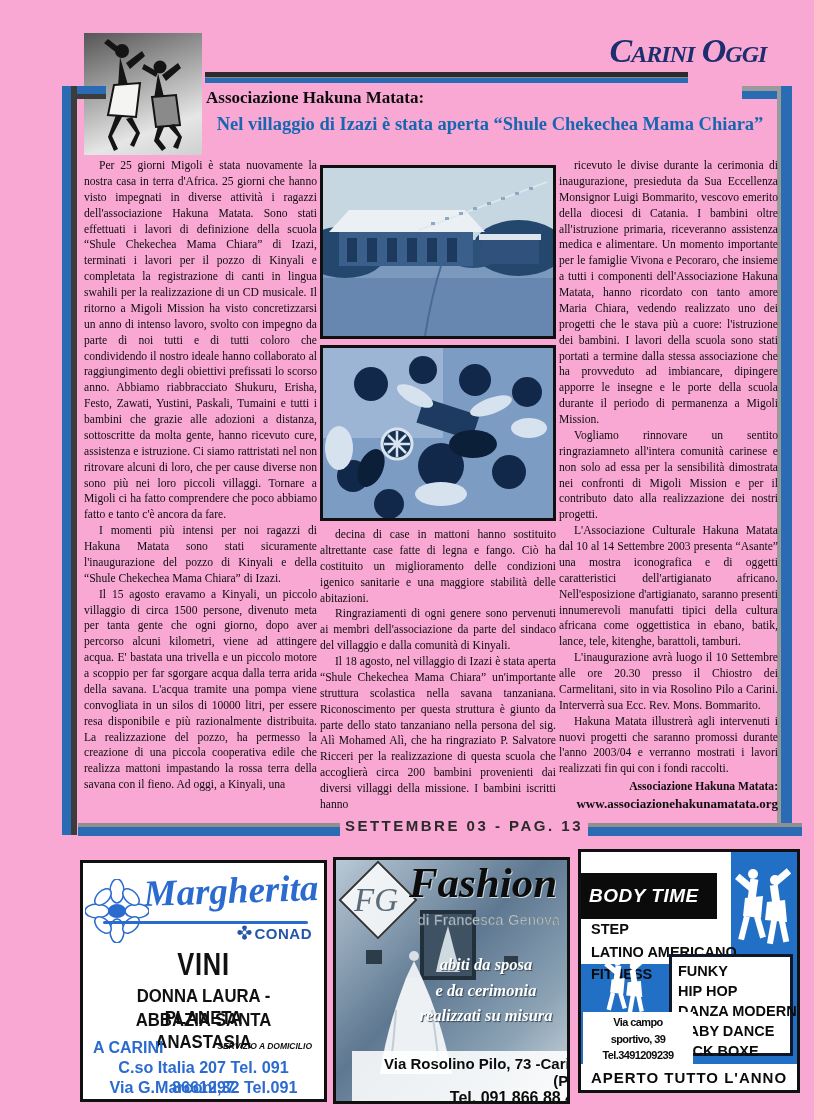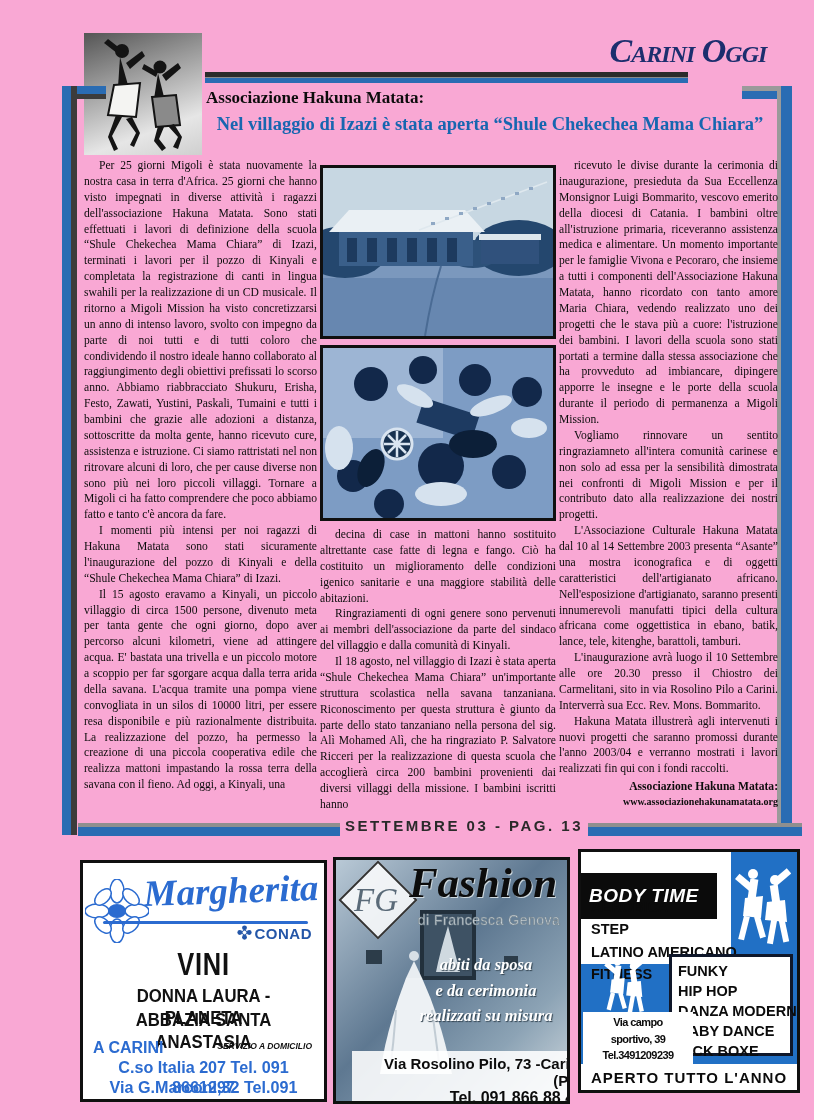--- a/index.html
+++ b/index.html
@@ -36,21 +36,21 @@
                letter-spacing:2.5px;color:#2a2a2a;}
 
   
   .col{position:absolute;top:158px;font-size:11.6px;line-height:1.37;text-align:justify;
        color:#0d0d0d;overflow:hidden;height:660px;}
   .col p{margin:0;text-indent:15px;}
   .col-1{left:84px;width:233px;}
   .col-2{left:320px;width:236px;top:165px;}
   .col-3{left:559px;width:219px;}
   .signature{font-weight:bold;text-align:right;text-indent:0 !important;margin-top:2px !important;}
-  .website{font-weight:bold;text-align:right;text-indent:0 !important;font-size:10px;}
+  .website{font-weight:bold;text-align:right;text-indent:0 !important;font-size:13px;}
 
   .photo{border:3px solid #101010;background:#6f8fb8;margin:0 0 6px 0;display:block;}
   .photo svg{display:block;}
 
   
   .ad{position:absolute;border:3px solid #101010;background:#fff;overflow:hidden;}
   .ad-margherita{left:80px;top:860px;width:241px;height:236px;}
   .mg-brand{position:absolute;left:58px;top:6px;width:180px;font-style:italic;font-weight:bold;
             font-size:37px;color:#2b6bd0;transform:rotate(-2deg);text-align:center;}
   .mg-underline{position:absolute;left:20px;top:58px;width:205px;height:3px;background:#2b6bd0;border-radius:2px;}

